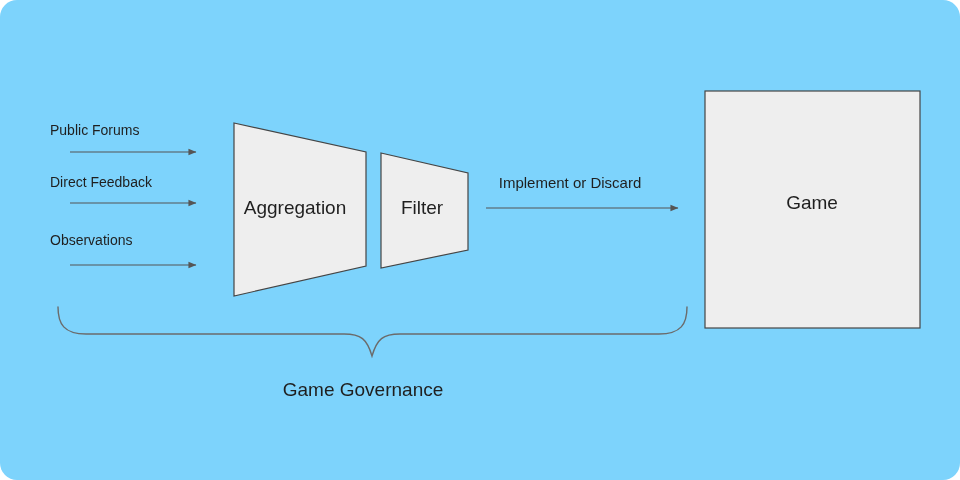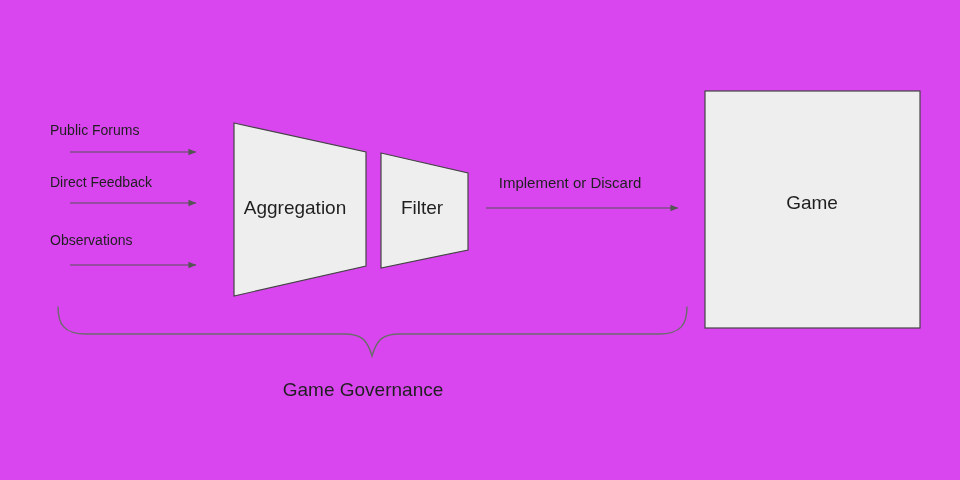--- a/index.html
+++ b/index.html
@@ -7,21 +7,22 @@
     padding: 0;
     width: 960px;
     height: 480px;
     background: #ffffff;
     overflow: hidden;
   }
   .canvas-wrap {
     position: relative;
     width: 960px;
     height: 480px;
-    background: #d946ef;
+    background: #7dd3fc;
+    border-radius: 17px;
   }
   svg { display: block; }
   .shape {
     fill: #eeeeee;
     stroke: #454545;
     stroke-width: 1.2;
   }
   .flow-line {
     stroke: #555555;
     stroke-width: 1.2;

